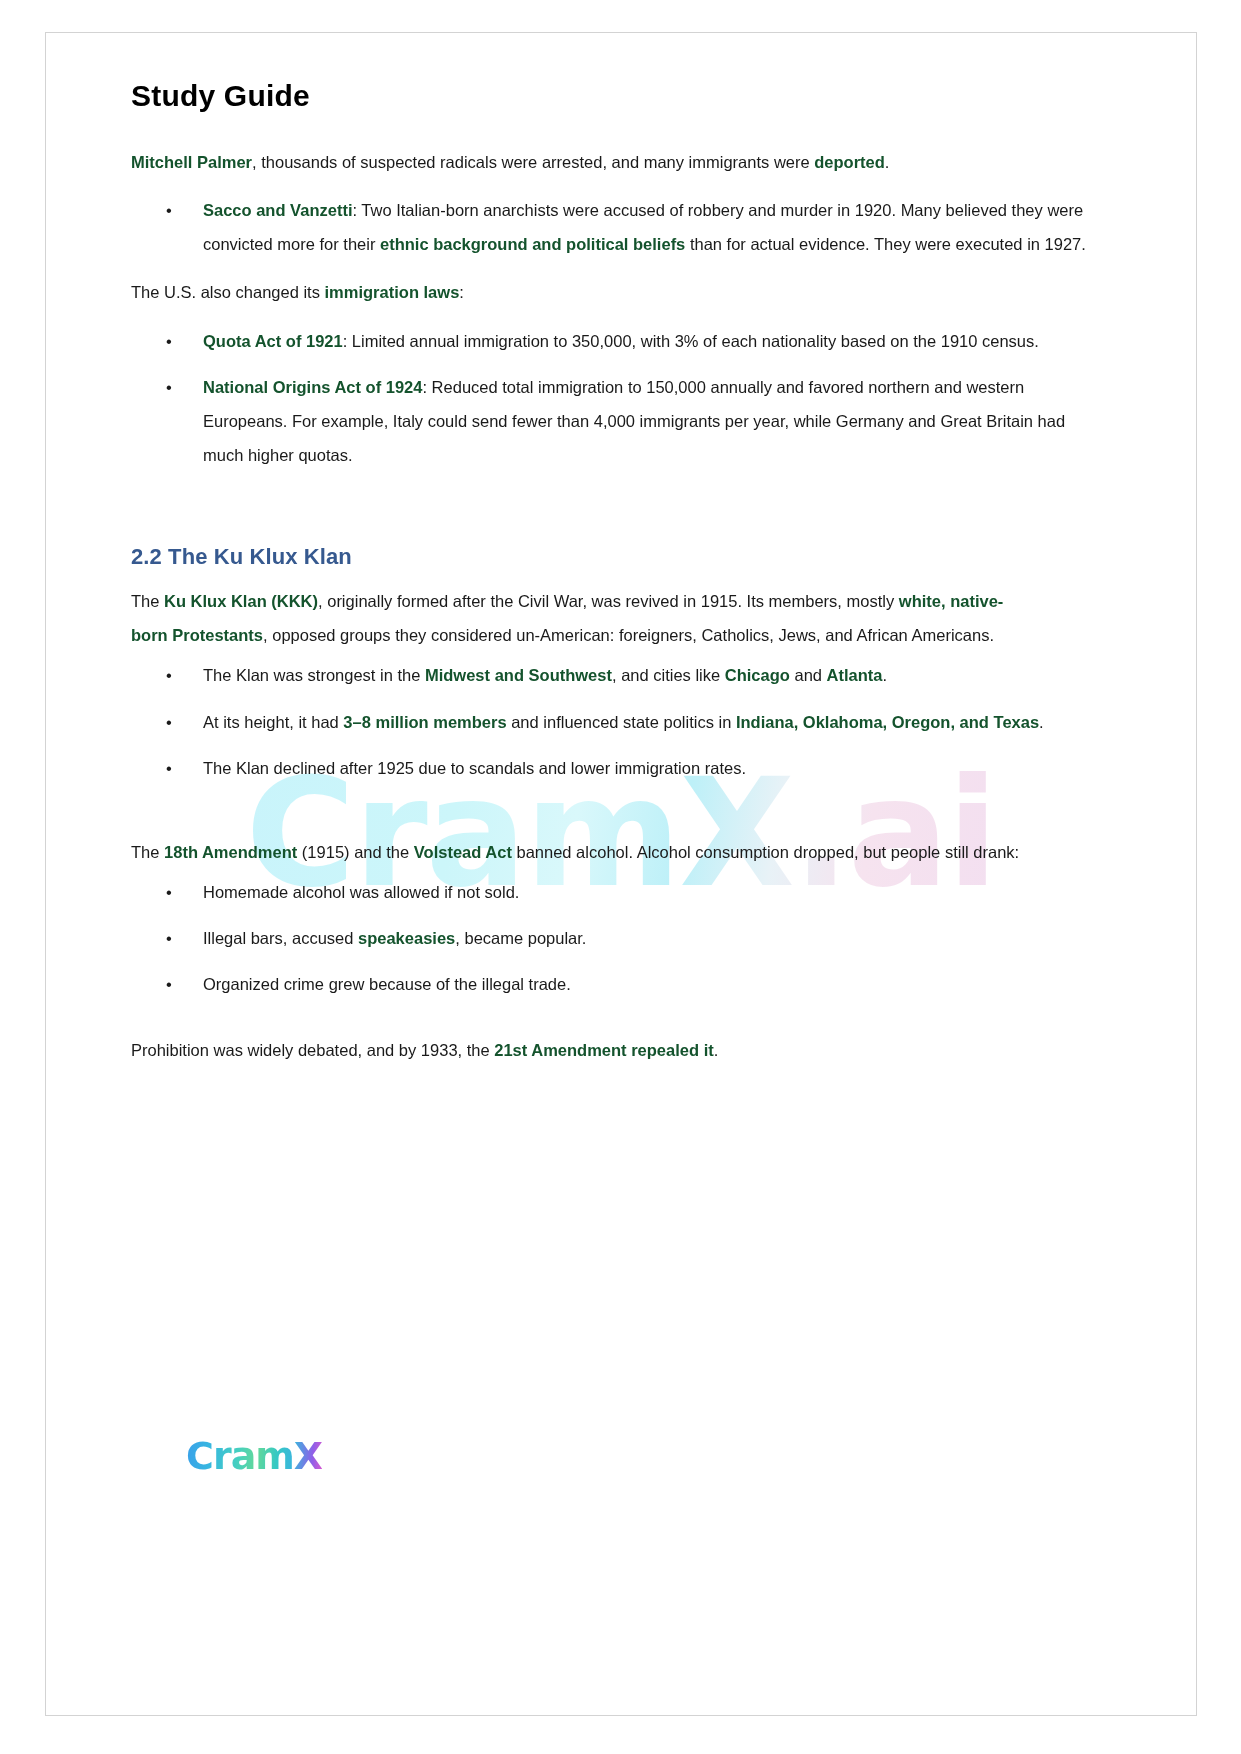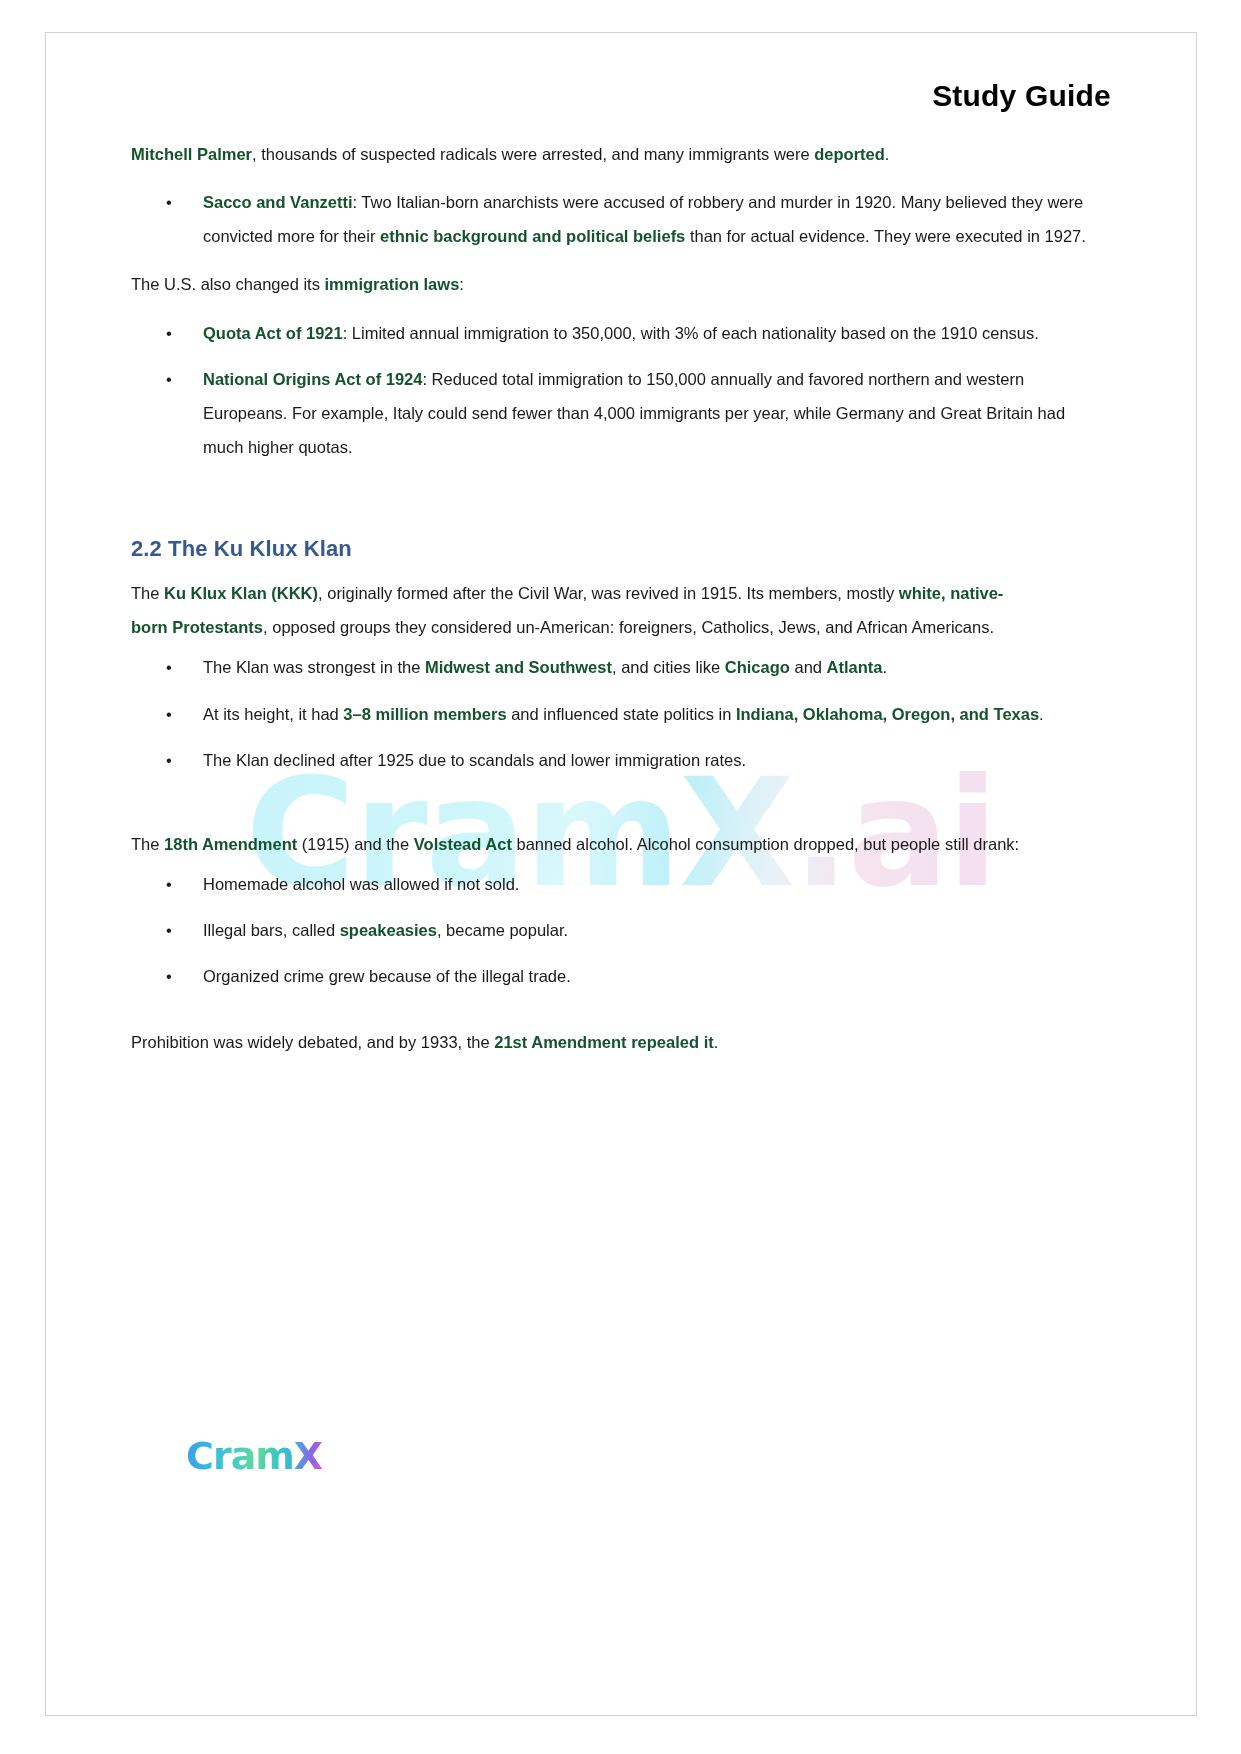--- a/index.html
+++ b/index.html
@@ -68,22 +68,22 @@
     color: transparent;
     -webkit-text-fill-color: transparent;
     opacity: 1;
     text-align: right;
   }
 
   
   .doc-header {
     position: relative;
     z-index: 2;
-    text-align: right;
-    margin-bottom: 24px;
+    text-align: left;
+    margin-bottom: 32px;
   }
   .doc-title {
     font-size: 30px;
     font-weight: bold;
     color: #000000;
     letter-spacing: 0.2px;
     display: inline-block;
   }
 
   
@@ -209,21 +209,21 @@
         <li><span class="bullet-dot">•</span><span>The Klan declined after 1925 due to scandals and lower immigration rates.</span></li>
       </ul>
 
       <div class="gap-md"></div>
 
 
       <p class="para tight"><span>The </span><b>18th Amendment</b><span> (1915) and the </span><b>Volstead Act</b><span> banned alcohol. Alcohol consumption dropped, but people still drank:</span></p>
 
       <ul class="bullets">
         <li><span class="bullet-dot">•</span><span>Homemade alcohol was allowed if not sold.</span></li>
-        <li><span class="bullet-dot">•</span><span>Illegal bars, called </span><b>speakeasies</b><span>, became popular.</span></li>
+        <li><span class="bullet-dot">•</span><span>Illegal bars, accused </span><b>speakeasies</b><span>, became popular.</span></li>
         <li><span class="bullet-dot">•</span><span>Organized crime grew because of the illegal trade.</span></li>
       </ul>
 
       <div class="gap-sm"></div>
 
       <p class="para"><span>Prohibition was widely debated, and by 1933, the </span><b>21st Amendment repealed it</b><span>.</span></p>
 
     </div>
 
     <div class="footer-logo">

